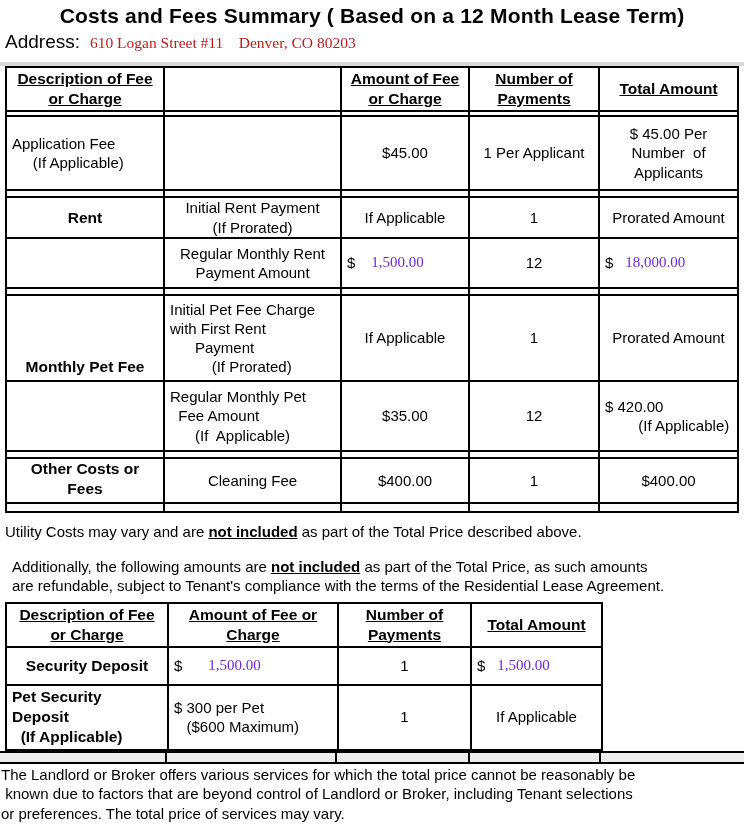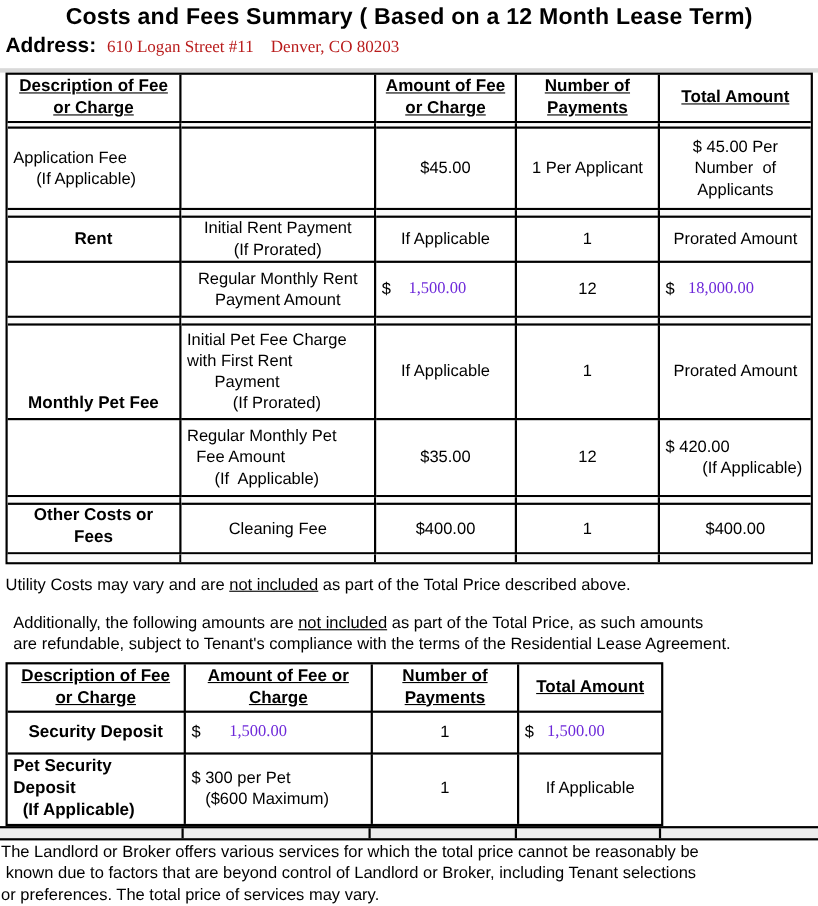--- a/index.html
+++ b/index.html
@@ -1,21 +1,21 @@
 <!DOCTYPE html>
 <html><head>
 <meta charset="utf-8">
 <style>
   html,body{margin:0;padding:0;background:#fff;}
   body{width:744px;height:824px;overflow:hidden;font-family:"Liberation Sans",sans-serif;color:#000;}
   .serif{font-family:"Liberation Serif",serif;}
   .pre{white-space:pre-wrap;}
   .page-title{margin-top:4px;text-align:center;font-size:21px;font-weight:bold;letter-spacing:.2px;}
   .address-row{margin:3px 0 0 5px;display:flex;align-items:baseline;}
-  .address-label{font-size:19px;font-weight:bold;}
+  .address-label{font-size:19px;font-weight:normal;}
   .address-value{margin-left:10px;font-size:15.5px;color:#b91c1c;white-space:pre;font-family:"Liberation Serif",serif;}
   .scan-strip-top{margin-top:9px;width:744px;height:4px;background:#d9d9d9;}
   .tbl{margin-left:5px;border:2px solid #000;box-sizing:border-box;background:#fff;}
   .t1{width:734px;}
   .t2{width:598px;margin-top:6px;}
   .tr{display:grid;}
   .t1 .tr{grid-template-columns:158px 177px 128px 130px 1fr;}
   .t2 .tr{grid-template-columns:162px 170px 133px 1fr;}
   .td{border-right:2px solid #000;border-bottom:2px solid #000;display:flex;align-items:center;justify-content:center;text-align:center;padding:1px 5px;font-size:15px;line-height:1.28;box-sizing:border-box;overflow:hidden;}
   .tr .td:last-child{border-right:none;}
@@ -30,21 +30,21 @@
   .h-left{justify-content:flex-start;text-align:left;}
   .v-bottom{align-items:flex-end;padding-bottom:3px;}
   .bold{font-weight:bold;font-size:15.5px;}
   .cur{font-weight:normal;}
   .amt .val{color:#6d28d9;}
   .gap-sm{margin-right:12px;}
   .gap-md{margin-right:16px;}
   .gap-lg{margin-right:26px;}
   .note{margin:9px 0 0 5px;font-size:15px;line-height:1.3;white-space:pre-line;width:724px;}
   .note2{margin-top:15px;margin-left:12px;}
-  .u{text-decoration:underline;}
+  .u{text-decoration:underline;font-weight:bold;}
   .scan-strip-bottom{margin-top:0;width:744px;height:9px;background:#ededed;border-top:2px solid #000;border-bottom:2px solid #000;box-sizing:content-box;display:grid;grid-template-columns:167px 170px 133px 131px 1fr;}
   .scan-strip-bottom div{border-right:2px solid #000;}
   .scan-strip-bottom div:last-child{border-right:none;}
   .footer-note{margin:1px 0 0 1px;font-size:15px;line-height:1.32;white-space:pre-wrap;width:738px;}
 </style>
 </head>
 <body>
 
 <div class="page-title">Costs and Fees Summary ( Based on a 12 Month Lease Term)</div>
 

